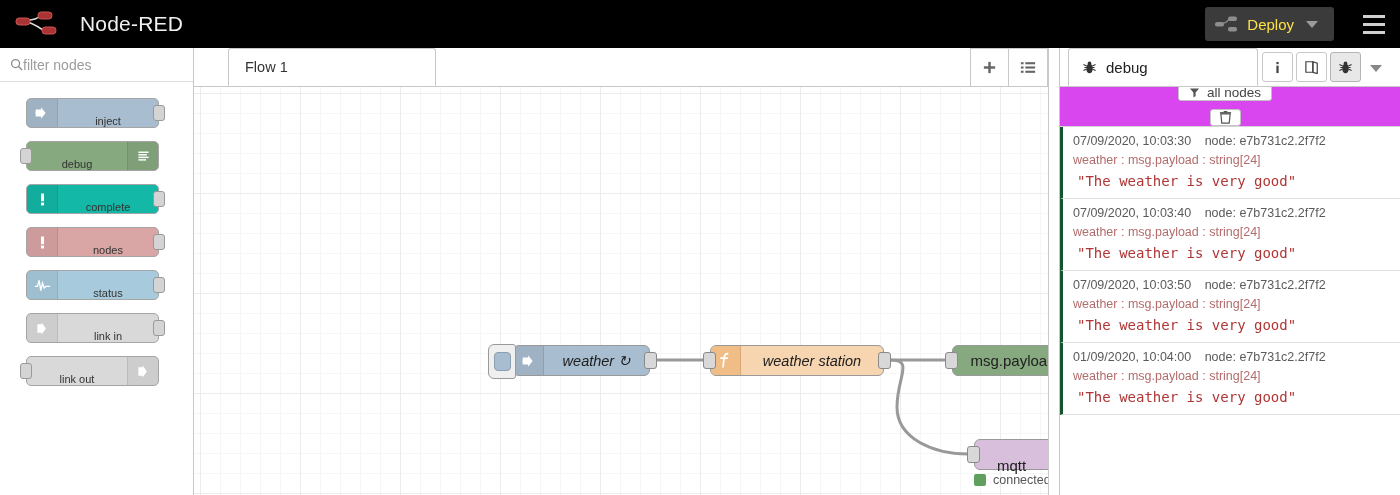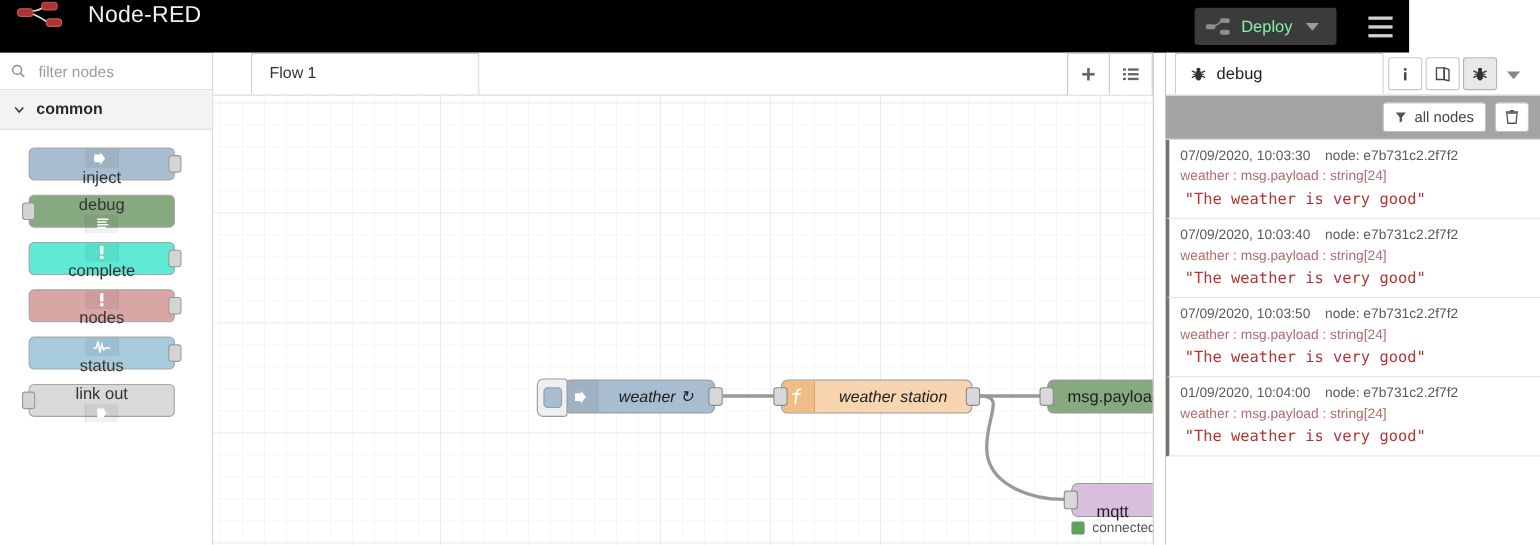--- a/index.html
+++ b/index.html
@@ -6,40 +6,40 @@
   html, body {
     width: 1400px; height: 495px;
     overflow: hidden;
     font-family: "Liberation Sans", sans-serif;
     background: #fff;
   }
 
   
   #header {
     position: absolute; top: 0; left: 0;
-    width: 1281px; height: 48px;
+    width: 1400px; height: 48px;
     background: #000;
-    display: flex; align-items: flex-start;
+    display: flex; align-items: center;
   }
   #brand {
     display: flex; align-items: center; gap: 10px;
     margin-left: 14px;
   }
   .nr-logo { width: 56px; height: 28px; display: block; }
   #brand-title {
     color: #f0f0f0; font-size: 21px; font-weight: 400;
     letter-spacing: .2px;
   }
   #header-right {
     margin-left: auto; display: flex; align-items: center; height: 48px;
   }
   #deploy-button {
     display: flex; align-items: center;
     height: 34px; background: #3b3b3b; border-radius: 3px;
-    color: #86efac; cursor: default; margin-right: 14px;
+    color: #fde047; cursor: default; margin-right: 14px;
     padding: 0 2px 0 10px;
   }
   #deploy-icon { width: 26px; height: 18px; margin-right: 6px; }
   #deploy-label { font-size: 15px; padding-right: 12px; }
   #deploy-caret {
     width: 0; height: 0;
     border-left: 6px solid transparent; border-right: 6px solid transparent;
     border-top: 7px solid #9b9b9b; margin-right: 14px;
   }
   #menu-button {
@@ -50,21 +50,21 @@
 
   
   #palette {
     position: absolute; top: 48px; left: 0;
     width: 194px; height: 447px;
     background: #fff;
     border-right: 1px solid #c8c8c8;
   }
   #palette-search {
     height: 34px; display: flex; align-items: center;
-    border-bottom: 1px solid #dcdcdc; padding: 0 10px; gap: 12px;
+    border-bottom: 1px solid #dcdcdc; padding: 0 10px; gap: 0;
   }
   #search-icon { width: 13px; height: 13px; flex: none; }
   #palette-search-input {
     border: none; outline: none; background: transparent;
     font-family: "Liberation Sans", sans-serif; font-size: 14px;
     color: #555; width: 100%;
   }
   #palette-search-input::placeholder { color: #9c9c9c; }
   #palette-category {
     height: 36px; background: #f3f3f3;
@@ -72,24 +72,23 @@
     display: flex; align-items: center; gap: 10px; padding-left: 12px;
   }
   #category-chevron { width: 11px; height: 11px; flex: none; }
   #category-label { font-size: 14.5px; font-weight: bold; color: #2a2a2a; }
 
   #palette-nodes { padding: 16px 0 0 26px; }
   .pnode {
     position: relative; width: 133px; height: 30px;
     border: 1px solid #a5a5a5; border-radius: 5px;
     margin-bottom: 13px;
-    display: flex; align-items: center;
-    font-size: 15px; color: #333;
+    display: flex; align-items: flex-end;
+    font-size: 11px; color: #333;
     background: #ddd;
-    flex-direction: column;
   }
   .pnode .pn-icon {
     width: 31px; height: 100%;
     display: flex; align-items: center; justify-content: center;
     border-right: 1px solid rgba(0,0,0,.09);
     border-radius: 4px 0 0 4px;
     background: rgba(0,0,0,.055);
   }
   .pnode .pn-icon.right {
     border-right: none; border-left: 1px solid rgba(0,0,0,.09);
@@ -97,21 +96,21 @@
   }
   .pnode .pn-label { flex: 1; text-align: center; }
   .pnode .port {
     position: absolute; width: 12px; height: 16px; top: 6px;
     background: #d4d4d4; border: 1px solid #999; border-radius: 3px;
   }
   .pnode .port.out { right: -7px; }
   .pnode .port.in  { left: -7px; }
   .pn-inject   { background: #a8bdd0; }
   .pn-debug    { background: #87a980; }
-  .pn-complete { background: #5eead4; }
+  .pn-complete { background: #14b8a6; }
   .pn-catch    { background: #d9a5a5; }
   .pn-status   { background: #a7cbdc; }
   .pn-linkin   { background: #d9d9d9; }
   .pn-linkout  { background: #d9d9d9; }
   .pn-comment  { background: #fff; }
   .pn-comment .pn-icon { background: #f2f2f2; }
 
   
   #workspace {
     position: absolute; top: 48px; left: 194px;
@@ -261,37 +260,37 @@
     border: 1px solid #c8c8c8; border-radius: 3px; background: #fff;
     display: flex; align-items: center; justify-content: center;
   }
   .sb-btn.active { background: #e8e8e8; border-color: #b4b4b4; }
   #sb-caret {
     width: 0; height: 0; margin: 0 0 14px 6px;
     border-left: 6px solid transparent; border-right: 6px solid transparent;
     border-top: 7px solid #888;
   }
   #sb-toolbar {
-    height: 40px; background: #a3a3a3; border-bottom: 1px solid #d4d4d4;
+    height: 40px; background: #d946ef; border-bottom: 1px solid #d4d4d4;
     display: flex; align-items: center; justify-content: flex-end;
-    gap: 8px; padding-right: 10px;
+    gap: 8px; padding-right: 10px; flex-direction: column;
   }
   #filter-button {
     height: 27px; border: 1px solid #c2c2c2; border-radius: 3px; background: #fff;
     display: flex; align-items: center; gap: 7px; padding: 0 10px;
     font-size: 13.5px; color: #444;
   }
   #clear-button {
     width: 31px; height: 27px; border: 1px solid #c2c2c2; border-radius: 3px;
     background: #fff; display: flex; align-items: center; justify-content: center;
   }
   #debug-list { height: 368px; overflow: hidden; background: #fff; }
   .dbg-entry {
     border-bottom: 1px solid #e3e3e3;
-    border-left: 3px solid #737373;
+    border-left: 3px solid #14532d;
     padding: 7px 10px 9px 10px;
   }
   .dbg-meta { font-size: 12.5px; color: #5a5a5a; margin-bottom: 5px; }
   .dbg-meta .node-id { margin-left: 10px; }
   .dbg-topic { font-size: 12.5px; color: #b36b6b; margin-bottom: 6px; }
   .dbg-payload {
     font-family: "DejaVu Sans Mono", monospace;
     font-size: 14px; color: #b03535; padding-left: 4px;
   }
 </style>
@@ -330,26 +329,20 @@
 
 <div id="palette">
   <div id="palette-search">
     <svg id="search-icon" viewBox="0 0 14 14">
       <circle cx="6" cy="6" r="4.3" fill="none" stroke="#8a8a8a" stroke-width="1.4"></circle>
       <line x1="9.2" y1="9.2" x2="13" y2="13" stroke="#8a8a8a" stroke-width="1.4"></line>
     </svg>
     <input id="palette-search-input" type="text" placeholder="filter nodes" style="">
   </div>
 
-  <div id="palette-category">
-    <svg id="category-chevron" viewBox="0 0 12 12">
-      <polyline points="2,4 6,8.5 10,4" fill="none" stroke="#3a3a3a" stroke-width="1.6"></polyline>
-    </svg>
-    <span id="category-label">common</span>
-  </div>
 
   <div id="palette-nodes">
 
     <div class="pnode pn-inject">
       <div class="pn-icon">
         <svg viewBox="0 0 20 20" width="18" height="18">
           <path d="M3 6 h6 v-2.5 l5 6.5 -5 6.5 V14 H3 z" fill="#fff"></path>
           <rect x="3" y="8.3" width="6" height="3.4" fill="#fff"></rect>
         </svg>
       </div>
@@ -397,20 +390,29 @@
     <div class="pnode pn-status">
       <div class="pn-icon">
         <svg viewBox="0 0 22 20" width="19" height="17">
           <polyline points="2,11 5,11 7,4 9,16 11,7 13,13 15,11 20,11" fill="none" stroke="#fff" stroke-width="1.6"></polyline>
         </svg>
       </div>
       <span class="pn-label">status</span>
       <span class="port out"></span>
     </div>
 
+    <div class="pnode pn-linkin">
+      <div class="pn-icon">
+        <svg viewBox="0 0 20 20" width="17" height="17">
+          <path d="M4 5 h5 v-2 l5 7 -5 7 v-2 H4 z" fill="#fff"></path>
+        </svg>
+      </div>
+      <span class="pn-label">link in</span>
+      <span class="port out"></span>
+    </div>
 
     <div class="pnode pn-linkout">
       <span class="port in"></span>
       <span class="pn-label">link out</span>
       <div class="pn-icon right">
         <svg viewBox="0 0 20 20" width="17" height="17">
           <path d="M4 5 h5 v-2 l5 7 -5 7 v-2 H4 z" fill="#fff"></path>
         </svg>
       </div>
     </div>

